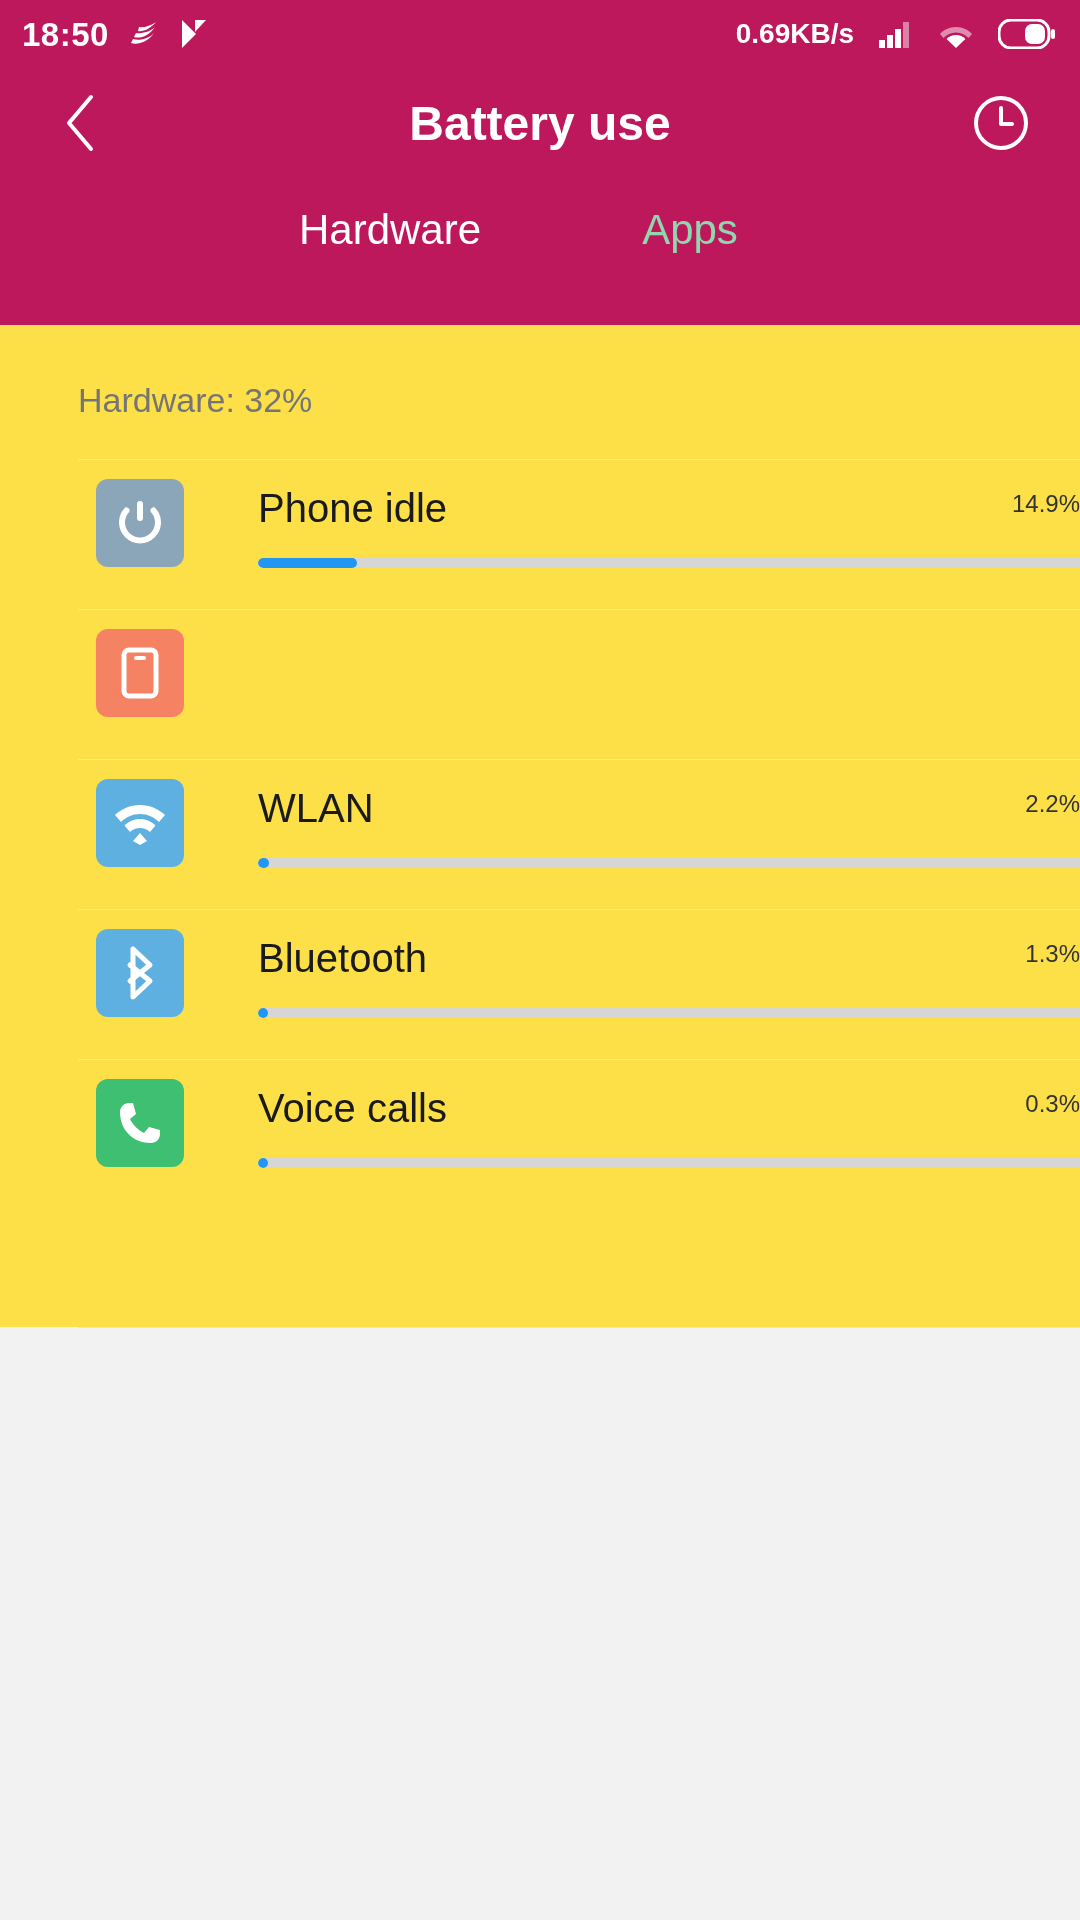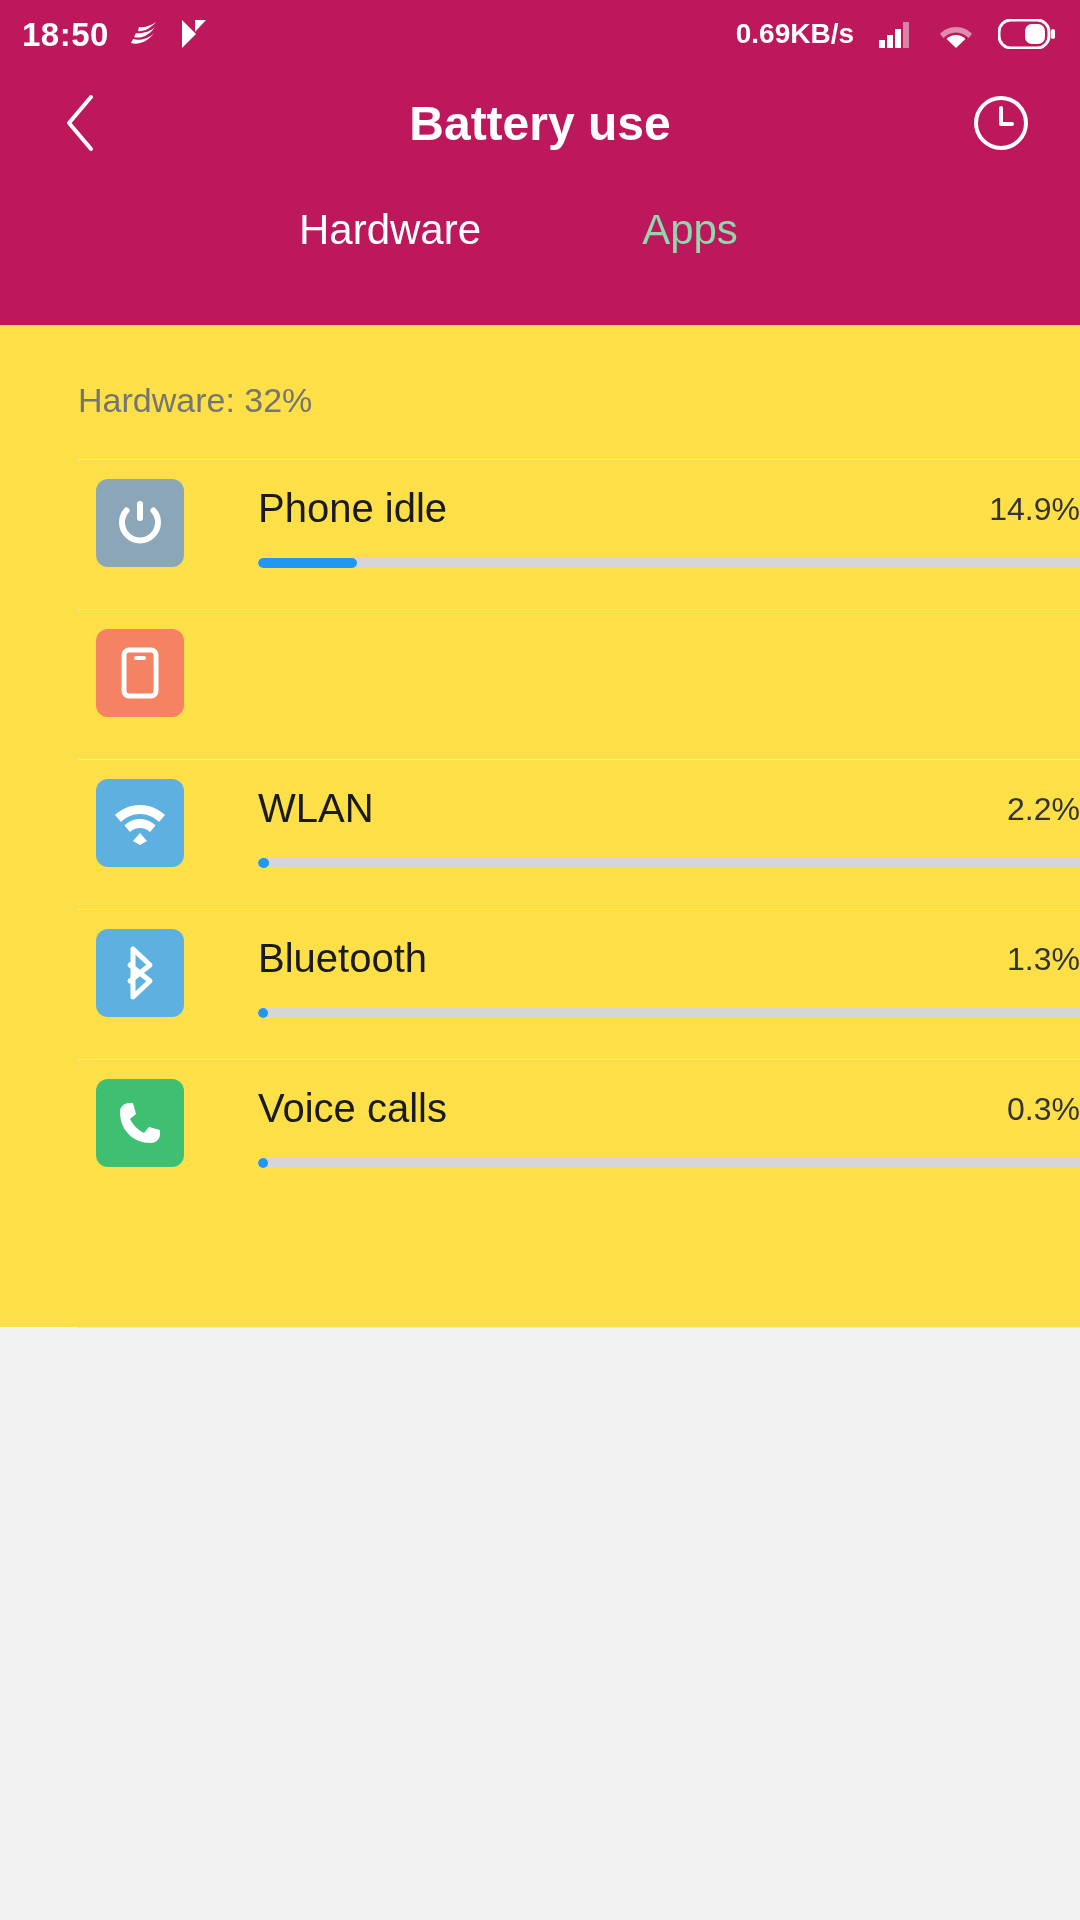--- a/index.html
+++ b/index.html
@@ -92,21 +92,21 @@
   }
   .row-main {
     position:absolute; left:140px; top:0; right:0; height:150px;margin-left:40px;
   }
   .row-title {
     position:absolute; left:0; top:24px;
     font-size:40px; color:#1a1a1a; line-height:1.2;
   }
   .row-pct {
     position:absolute; right:0; top:30px;
-    font-size:32px; color:#333333; line-height:1.2;
+    font-size:24px; color:#333333; line-height:1.2;
   }
   .track {
     position:absolute; left:0; top:98px; width:840px; height:10px;
     background:#d6d6d6; border-radius:5px; overflow:hidden;
   }
   .fill {
     height:10px; background:#2196f3; border-radius:5px; min-width:10px;
   }
 
   

